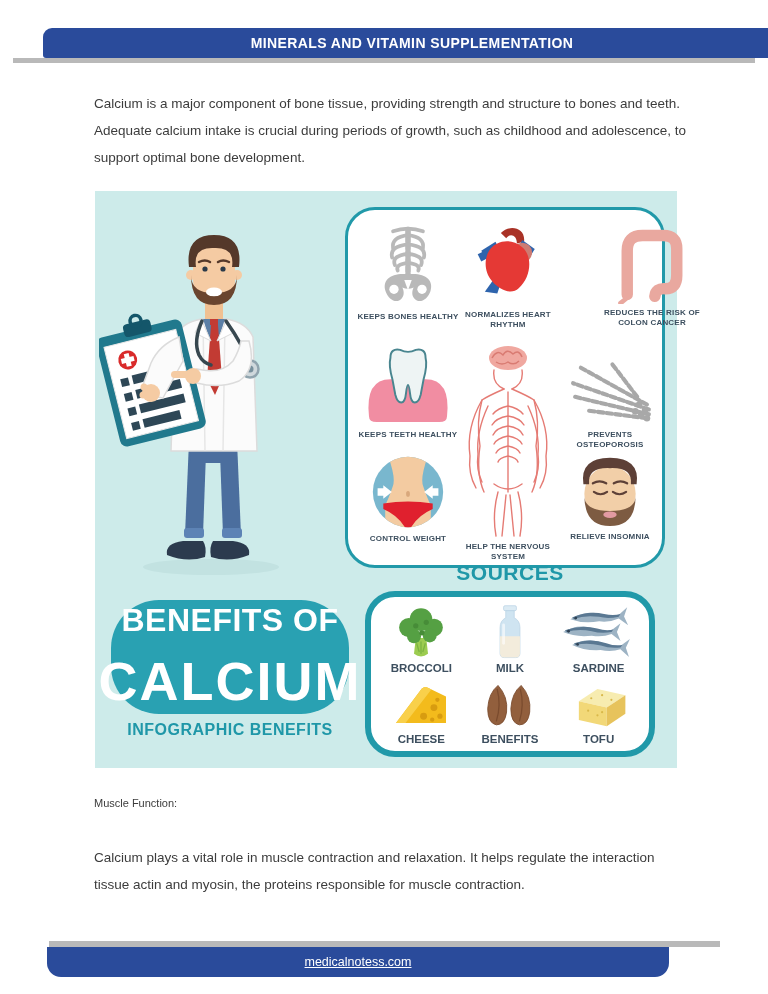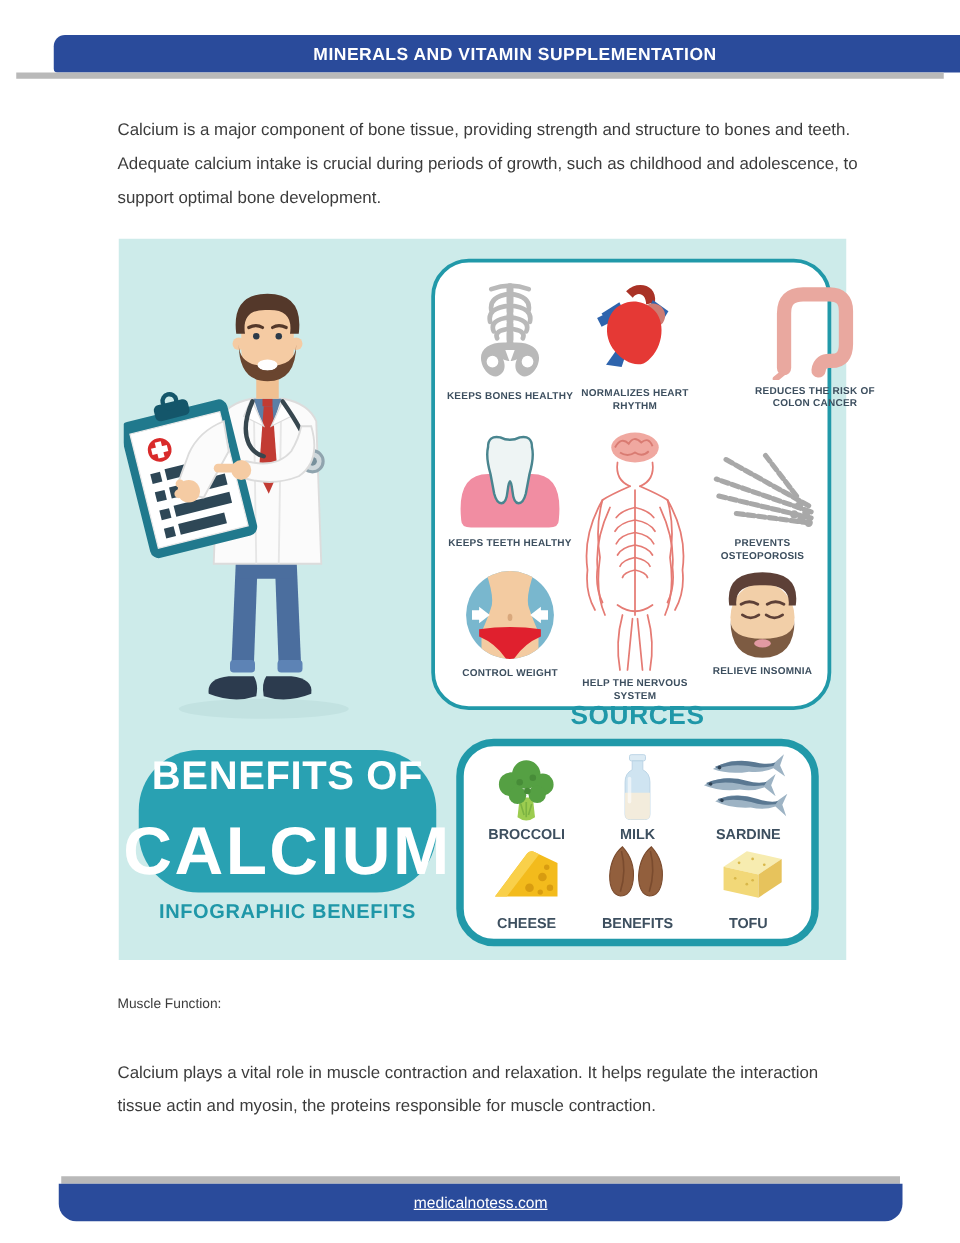--- a/index.html
+++ b/index.html
@@ -21,32 +21,32 @@
                   border:3px solid #2199a9;border-radius:30px;box-sizing:border-box;}
   .bcell{position:absolute;text-align:center;}
   .bcell svg{display:block;margin:0 auto;}
   .blabel{margin-top:4px;font-size:8px;font-weight:bold;line-height:1.3;color:#3d4f5f;letter-spacing:.2px;}
   .sources-head{position:absolute;left:270px;top:370px;width:290px;text-align:center;
                 font-size:21px;font-weight:bold;color:#1f97a8;letter-spacing:.5px;}
   .sources-panel{position:absolute;left:270px;top:400px;width:290px;height:166px;background:#ffffff;
                  border:6px solid #2199a9;border-radius:30px;box-sizing:border-box;
                  display:grid;grid-template-columns:1fr 1fr 1fr;grid-template-rows:1fr 1fr;
                  padding:6px 6px;}
-  .scell{display:flex;flex-direction:column;align-items:center;justify-content:space-between;}
+  .scell{display:flex;flex-direction:column;align-items:center;justify-content:flex-end;}
   .slabel{margin-top:3px;font-size:11.5px;font-weight:bold;color:#3d4f5f;}
   .title-pill{position:absolute;left:16px;top:409px;width:238px;height:114px;background:#29a1b2;
               border-radius:48px;display:flex;flex-direction:column;align-items:center;justify-content:center;gap:16px;}
   .title-l1{color:#ffffff;font-weight:bold;font-size:32px;letter-spacing:.5px;line-height:1.05;}
   .title-l2{color:#ffffff;font-weight:bold;font-size:54px;letter-spacing:2px;line-height:1.05;}
   .info-sub{position:absolute;left:6px;top:530px;width:258px;text-align:center;
             font-size:16px;font-weight:bold;color:#1f97a8;letter-spacing:.5px;}
   .doctor{position:absolute;left:4px;top:38px;}
   
   .footer-shadow{position:absolute;left:49px;top:941px;width:671px;height:6px;background:#b9b9b9;}
-  .footer-bar{position:absolute;left:47px;top:947px;width:675px;height:30px;background:#2a4b9b;
+  .footer-bar{position:absolute;left:47px;top:947px;width:622px;height:30px;background:#2a4b9b;
               border-radius:0 0 14px 14px;color:#ffffff;font-size:12.5px;text-align:center;line-height:30px;}
   .footer-bar span{text-decoration:underline;}
 </style>
 </head>
 <body>
 
 <div class="page">
 
   <div class="header-bar">MINERALS AND VITAMIN SUPPLEMENTATION</div>
   <div class="header-shadow"></div>

